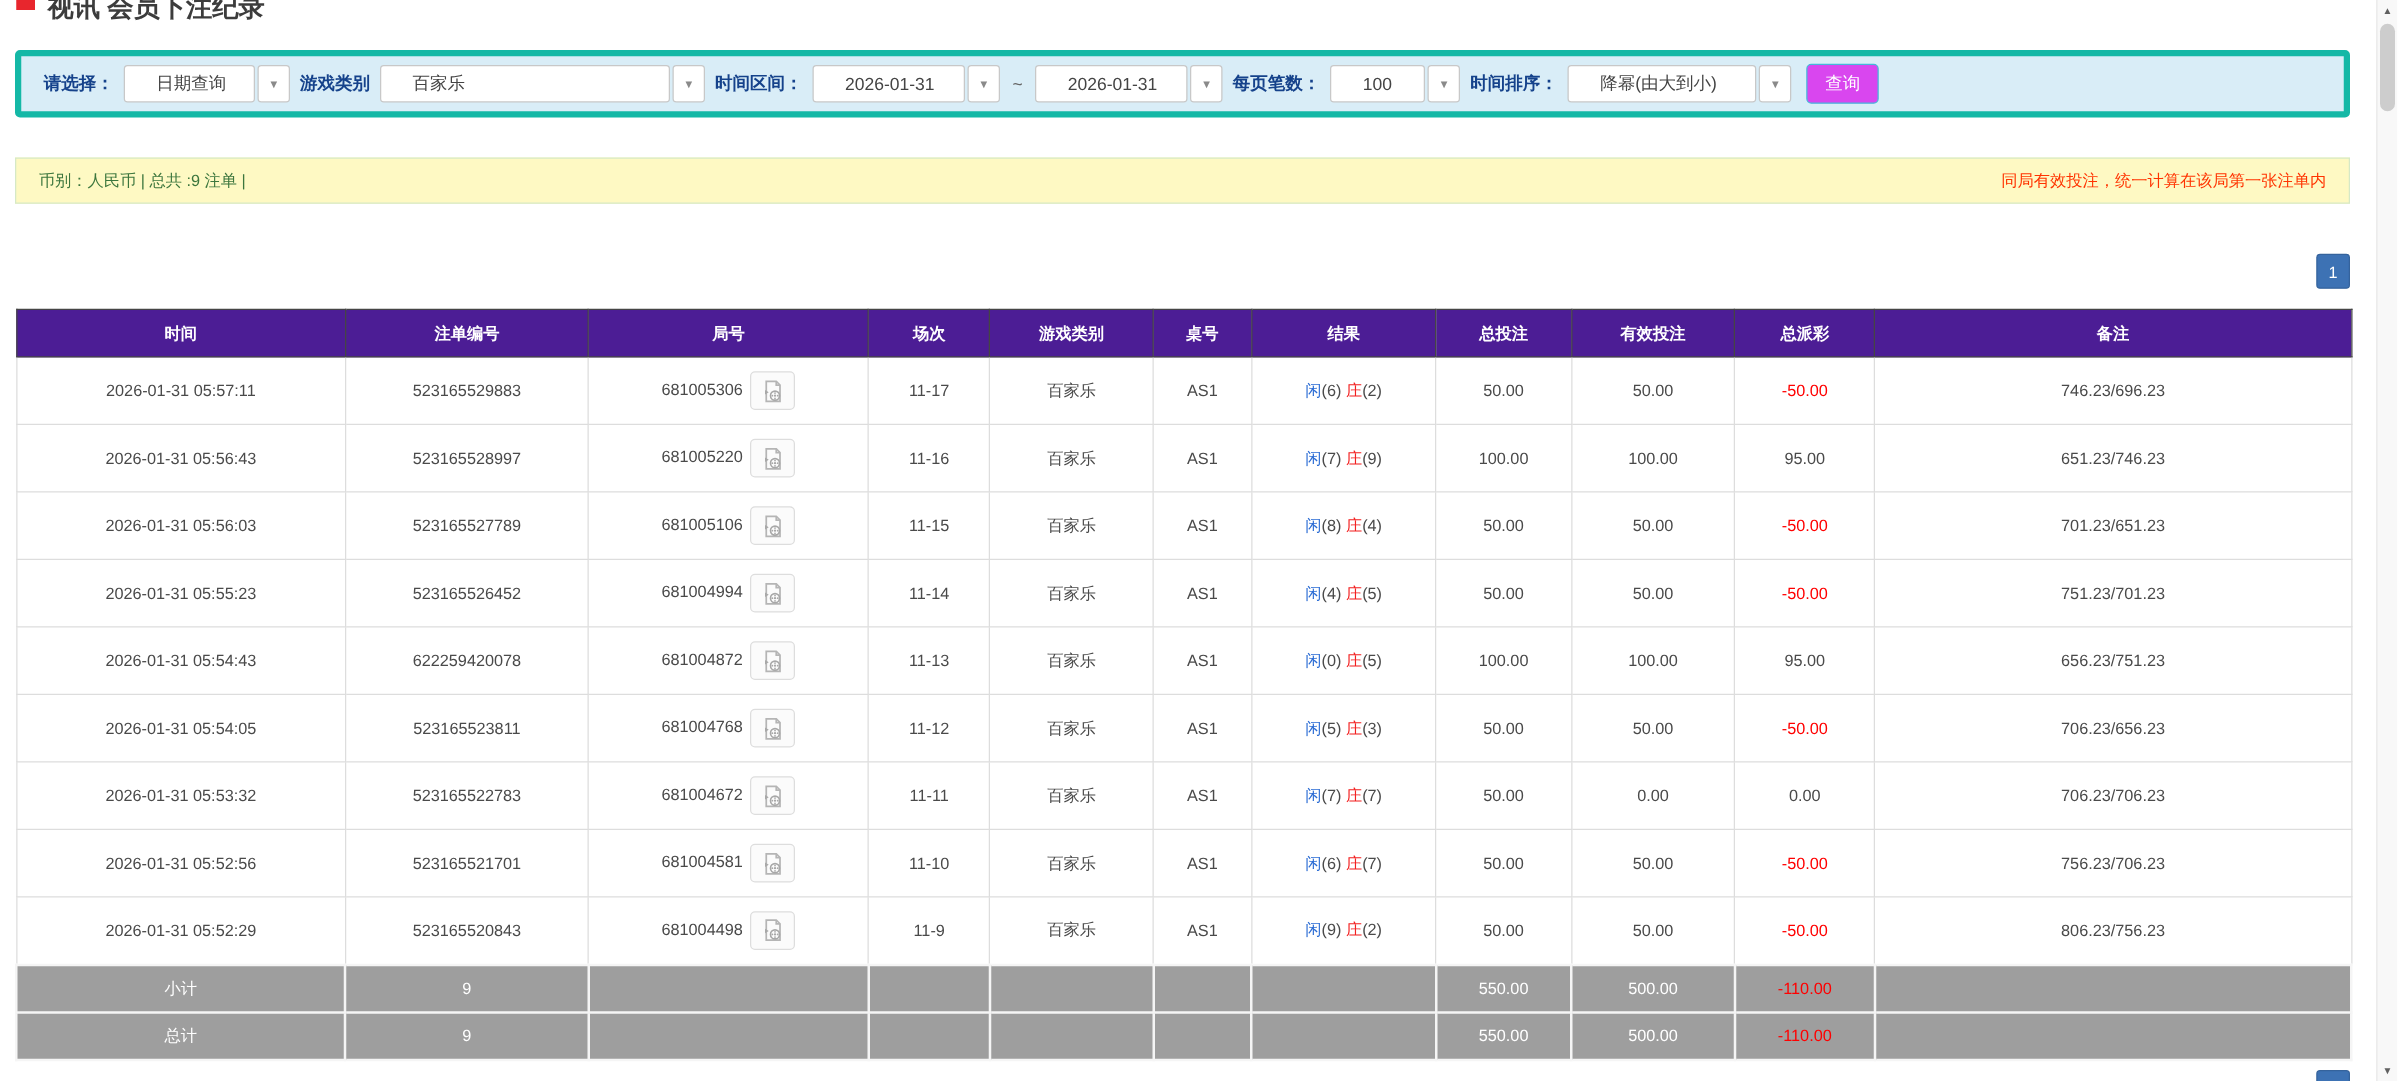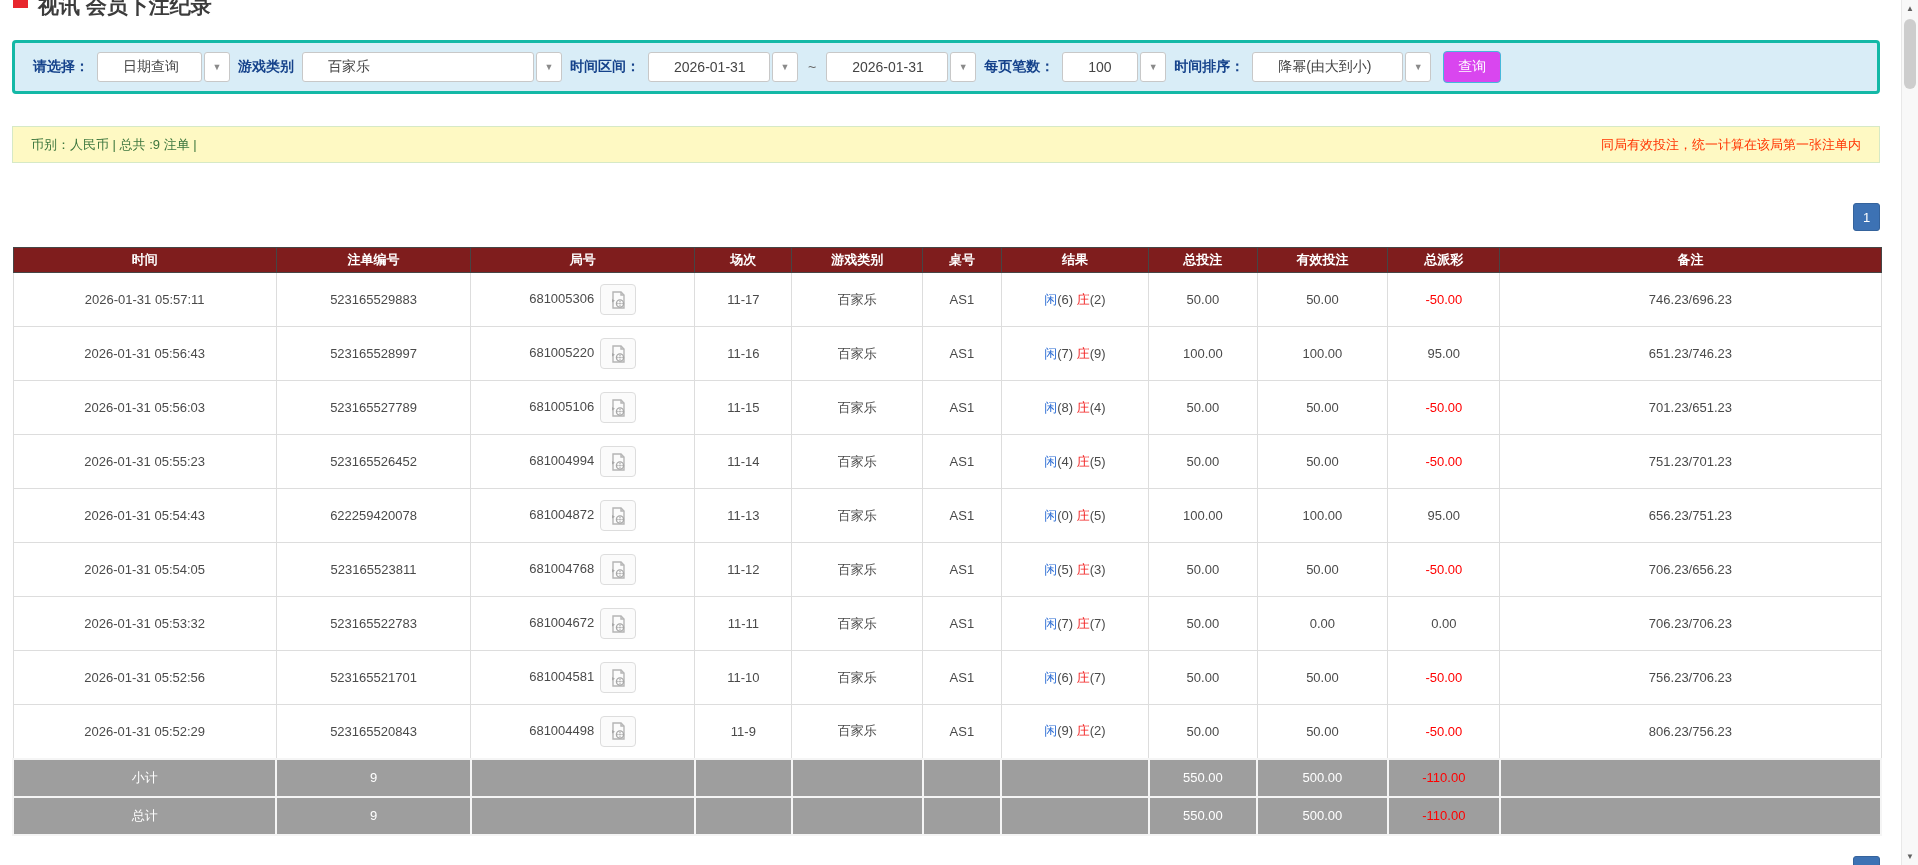--- a/index.html
+++ b/index.html
@@ -6,21 +6,21 @@
   html,body { width:1918px; height:865px; overflow:hidden; background:#fff;
               font-family:"Liberation Sans","DejaVu Sans",sans-serif; }
   .page { position:relative; width:1918px; height:865px; overflow:hidden; background:#fff; }
 
   
   .title-chip { position:absolute; left:13px; top:0; width:15px; height:8px; background:#e8262d; }
   .page-title { position:absolute; left:38px; top:-8px; font-size:21px; font-weight:bold; color:#3c3c3c; white-space:nowrap; }
 
   
   .filter-bar { position:absolute; left:12px; top:40px; width:1868px; height:54px;
-                background:#d9edf7; border:3px solid #14b8a6; border-radius:4px;
+                background:#d9edf7; border:5px solid #14b8a6; border-radius:4px;
                 display:flex; align-items:center; padding:0 18px; gap:8px; }
   .f-label { font-size:14px; font-weight:bold; color:#15428b; white-space:nowrap; }
   .combo { display:flex; align-items:stretch; gap:2px; height:30px; }
   .combo-text { background:#fff; border:1px solid #c8c8c8; border-radius:3px; padding:0 25px;
                 font-size:14px; color:#444; display:flex; align-items:center; white-space:nowrap; }
   .combo-btn { width:26px; background:#fff; border:1px solid #c8c8c8; border-radius:3px;
                display:flex; align-items:center; justify-content:center; color:#8a8a8a; font-size:9px; cursor:pointer; }
   .tilde { font-size:14px; color:#666; padding:0 2px; }
   .search-btn { height:32px; padding:0 14px; background:#d946ef; border:1px solid #46b8da; border-radius:4px;
                 color:#fff; font-size:14px; cursor:pointer; margin-left:4px; }
@@ -34,21 +34,21 @@
 
   
   .pager { position:absolute; width:27px; height:28px; background:#3d72b4; border:1px solid #35639c;
            border-radius:3px; color:#fff; font-size:13px; display:flex; align-items:center;
            justify-content:center; cursor:pointer; }
   .pager-top { left:1853px; top:203px; }
   .pager-bottom { left:1853px; top:856px; }
 
   
   table.records { position:absolute; left:12px; top:247px; width:1870px; border-collapse:collapse; table-layout:fixed; }
-  .records th { background:#7f1d1d; color:#fff; font-size:13px; font-weight:bold; height:25px;
+  .records th { background:#4c1d95; color:#fff; font-size:13px; font-weight:bold; height:38px;
                 border:1px solid #454545; text-align:center; }
   .records td { height:54px; background:#fff; border:1px solid #ddd; text-align:center;
                 font-size:13px; color:#4a4a4a; }
   .records tfoot td { height:38px; background:#9e9e9e; color:#fff; border:2px solid #f5f5f5; font-size:13px; }
   .round-cell { white-space:nowrap; }
   .video-btn { display:inline-flex; align-items:center; justify-content:center; width:36px; height:31px;
                background:#fbfbfb; border:1px solid #ddd; border-radius:4px; vertical-align:middle;
                margin-left:6px; cursor:pointer; }
   .player { color:#2b6cd4; }
   .banker { color:#f22020; }

